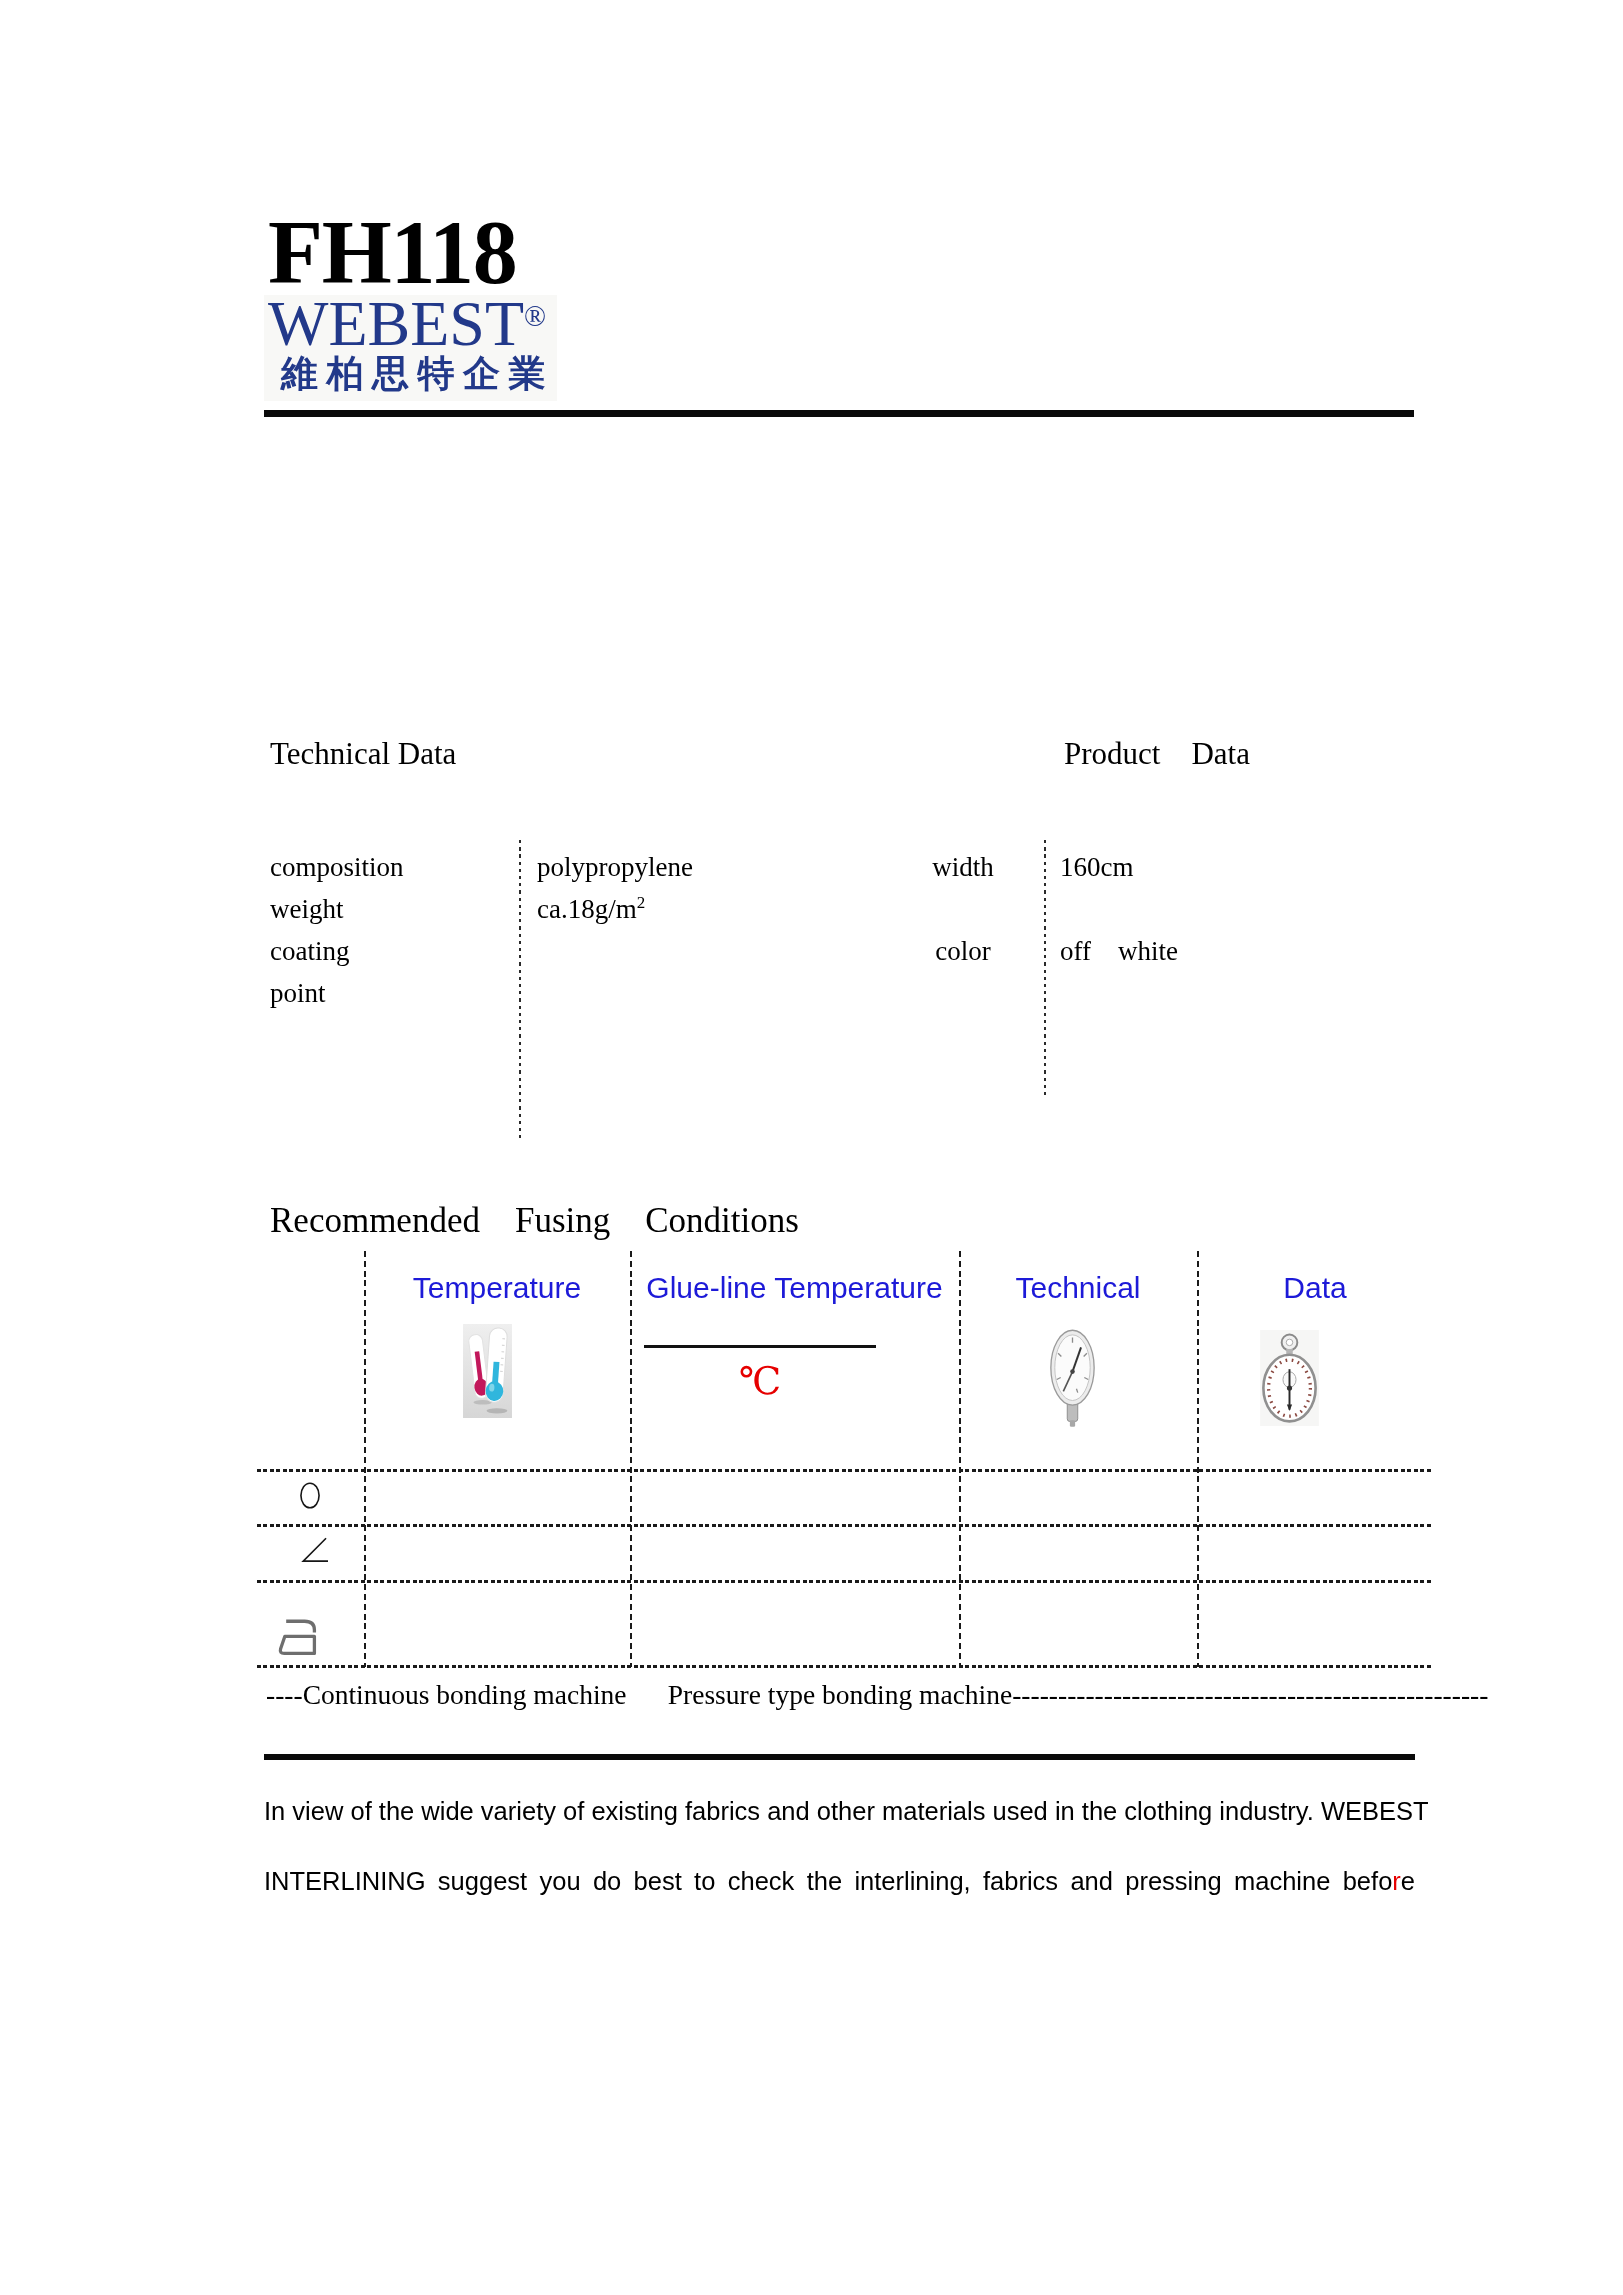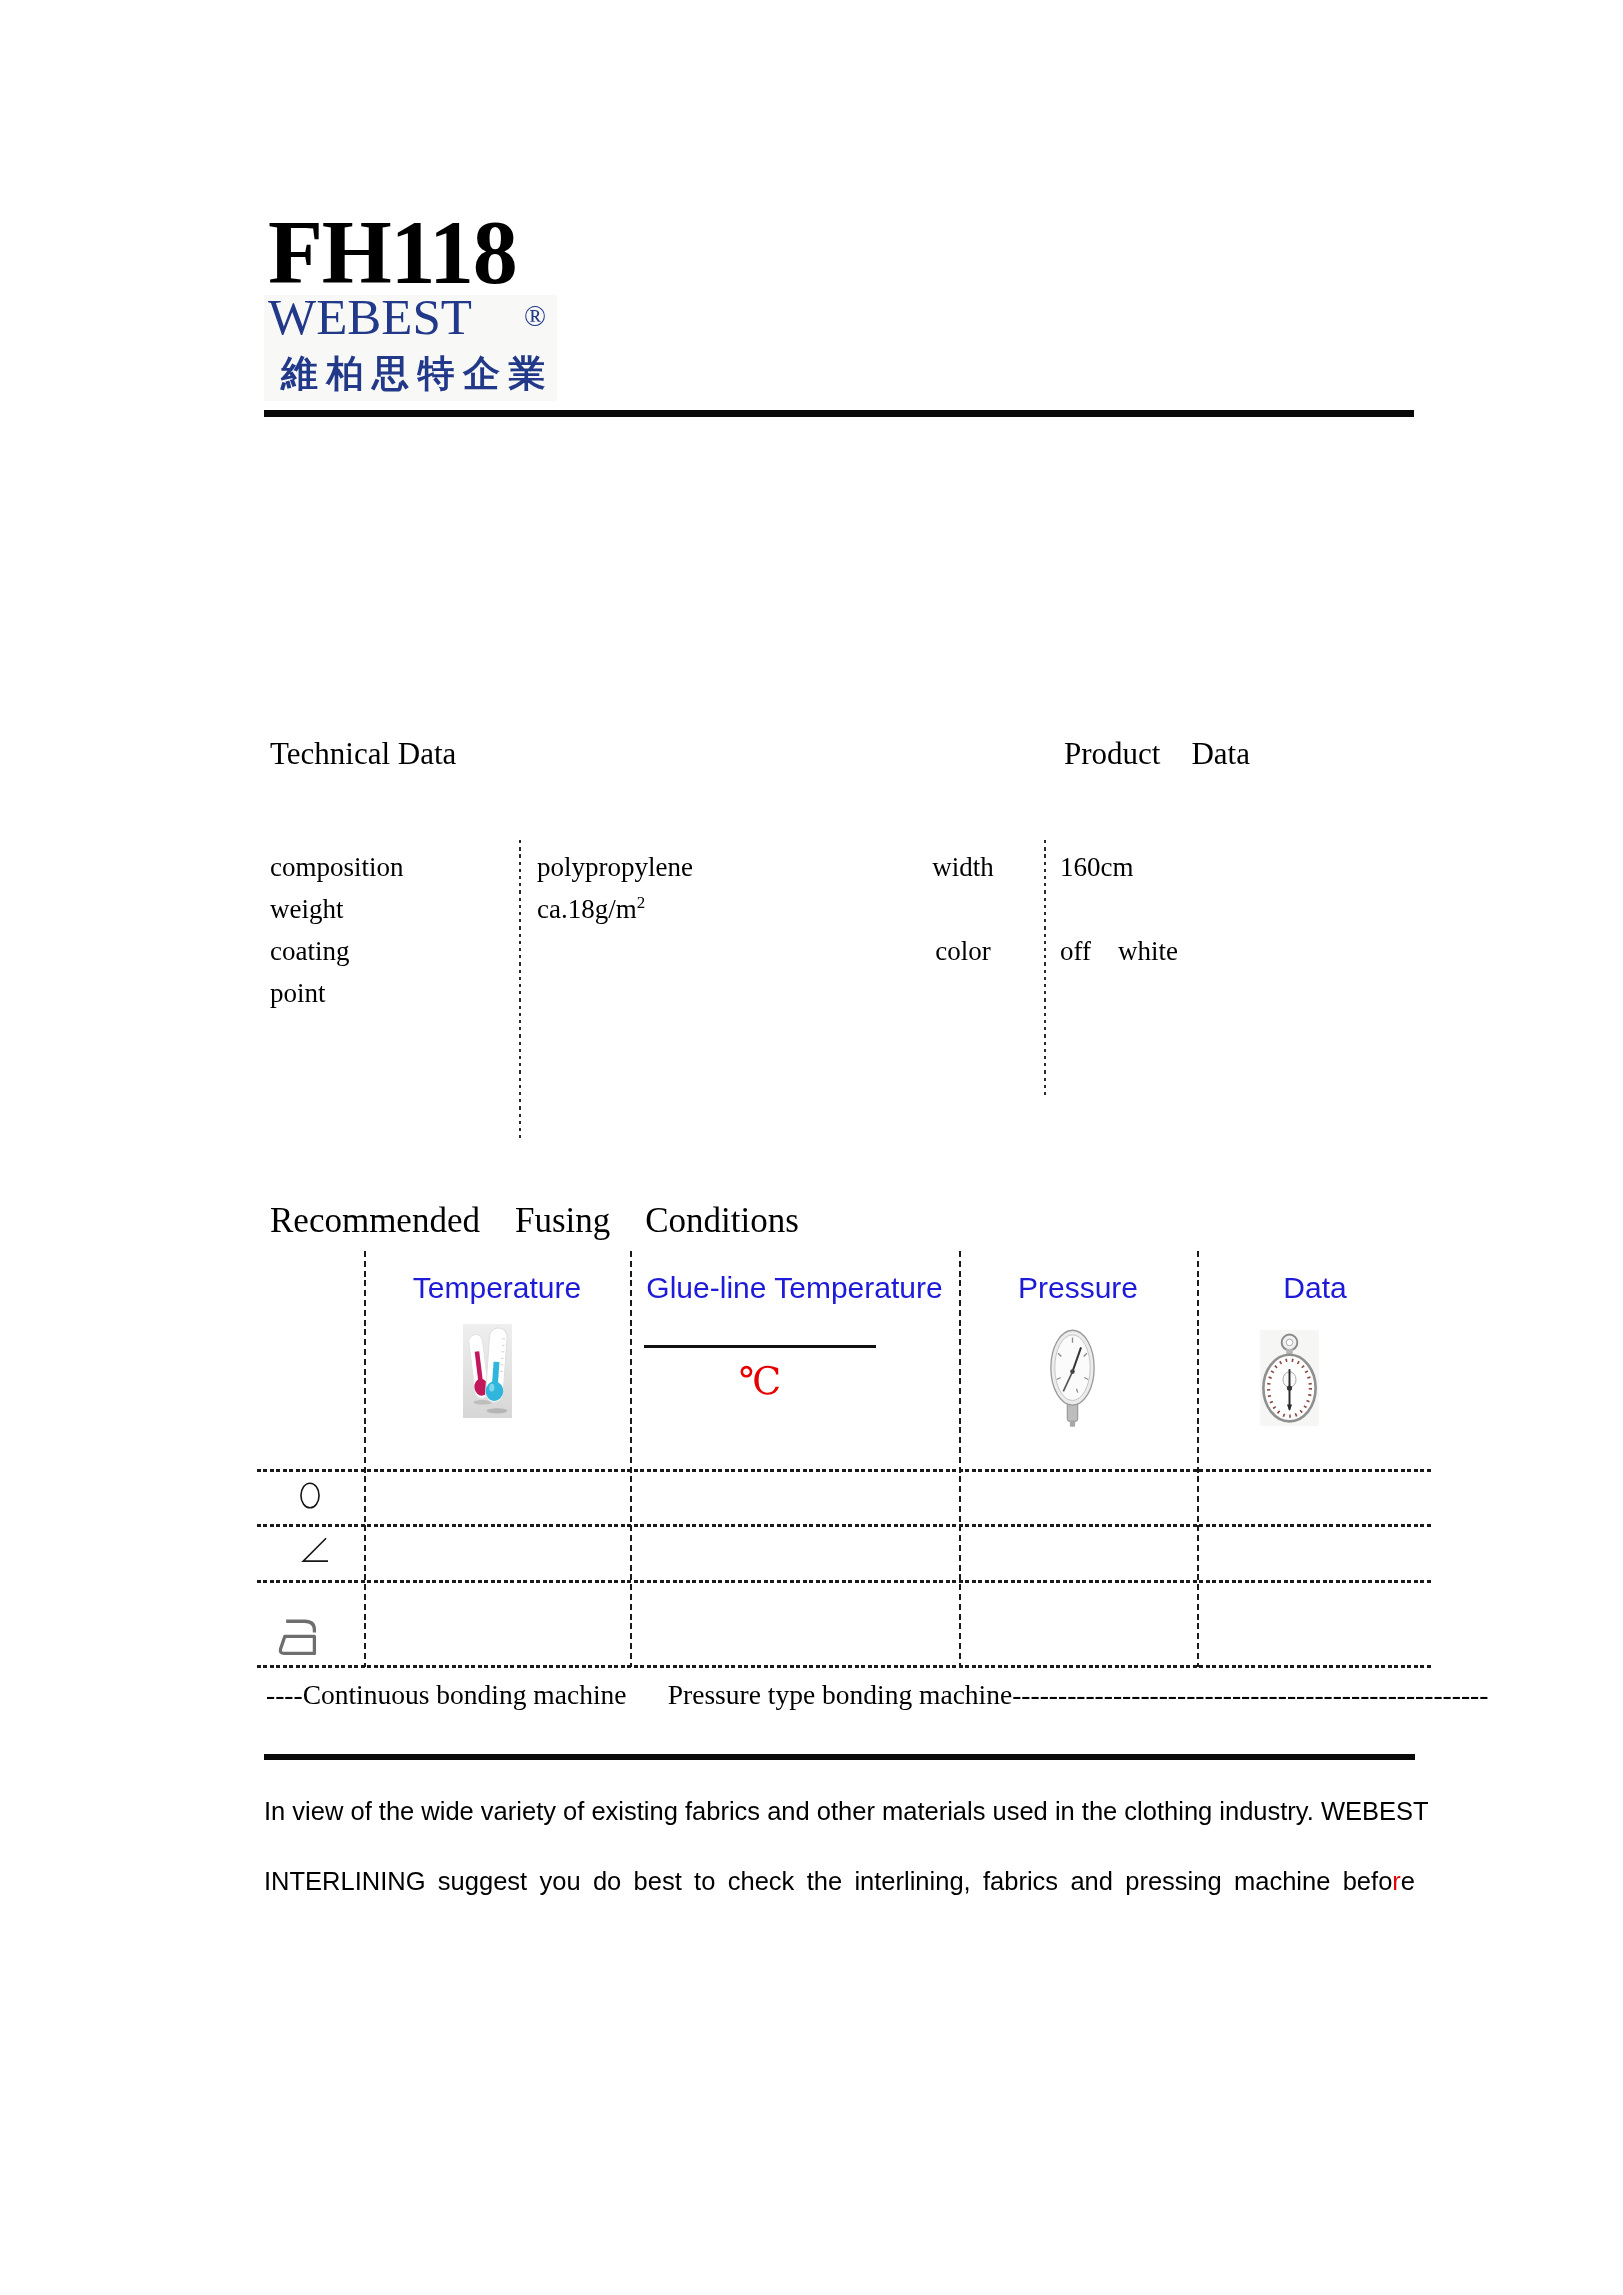--- a/index.html
+++ b/index.html
@@ -17,21 +17,21 @@
   .pre{white-space:pre;}
 
   
   .model-title{
     left:268px;top:208px;
     font-size:90px;font-weight:bold;line-height:1;
     letter-spacing:-1.3px;
   }
   .logo-bg{left:264px;top:295px;width:293px;height:106px;background:#f8f8f6;}
   .logo-brand{
-    left:268px;top:292px;font-size:51px;line-height:1;
+    left:268px;top:292px;font-size:64px;line-height:1;
     color:#22398a;font-weight:normal;letter-spacing:0px;text-align:right;
   }
   .logo-reg{
     left:524px;top:302px;font-size:29px;line-height:1;color:#22398a;
   }
   .logo-cjk{
     left:281px;top:355px;font-size:37px;line-height:1;
     color:#22398a;font-weight:bold;letter-spacing:8.5px;
     font-family:"Liberation Sans", sans-serif;
   }
@@ -134,21 +134,21 @@
     <div class="vsep" style="left:702px"></div>
     <div class="vsep" style="left:940px"></div>
 
     <div class="hsep" style="top:218px"></div>
     <div class="hsep" style="top:273px"></div>
     <div class="hsep" style="top:329px"></div>
     <div class="hsep" style="top:414px"></div>
 
     <div class="col-head" style="left:107px;width:266px">Temperature</div>
     <div class="col-head" style="left:373px;width:329px">Glue-line Temperature</div>
-    <div class="col-head" style="left:702px;width:238px">Pressure</div>
+    <div class="col-head" style="left:702px;width:238px">Technical</div>
     <div class="col-head" style="left:940px;width:236px">Data</div>
 
     <div class="icon-wrap" style="left:206px;top:73px;width:49px;height:94px">
       <svg width="49" height="94" viewBox="0 0 75 144" xmlns="http://www.w3.org/2000/svg">
         <defs>
           <linearGradient id="thbg" x1="0" y1="0" x2="0" y2="1">
             <stop offset="0" stop-color="#efefef"></stop>
               <stop offset="1" stop-color="#d6d6d6"></stop>
           </linearGradient>
         </defs>

